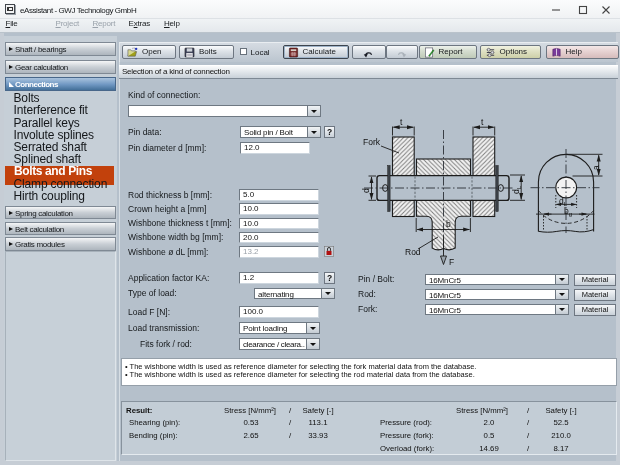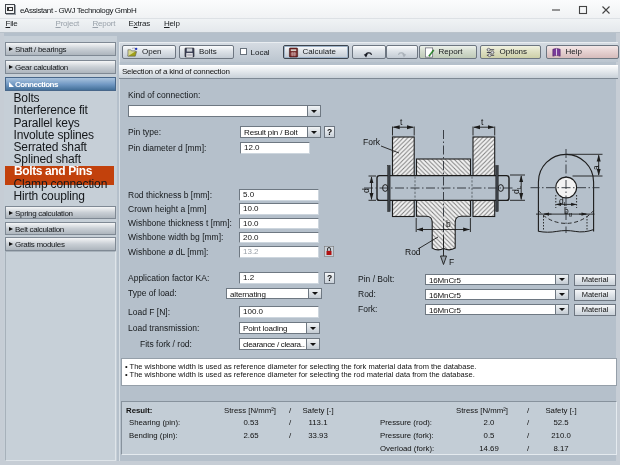--- a/index.html
+++ b/index.html
@@ -162,23 +162,23 @@
       <path d="M2 2.5Q6 .5 10 2.5V10Q6 8 2 10z" fill="#7a3a9a" stroke="#431b59" stroke-width=".6"></path>
       <path d="M6 1.8V9.2" stroke="#fff" stroke-width=".8"></path>
     </svg><span style="margin-left:19px;">Help</span></div>
 
 <div class="abs" id="sechdr"><span style="margin-left:3px;">Selection of a kind of connection</span></div>
 
 <div class="abs flabel" style="left:128px;top:90px;">Kind of connection:</div>
 <div class="abs combo" style="left:127.5px;top:105px;width:193.5px;height:11.5px;">
     <span class="arr"></span>
   </div>
-<div class="abs flabel" style="left:128px;top:126.5px;">Pin type:</div>
+<div class="abs flabel" style="left:128px;top:126.5px;">Pin data:</div>
 <div class="abs combo" style="left:240px;top:126px;width:81px;height:11.5px;">
-    <span class="txt">Result pin / Bolt</span>
+    <span class="txt">Solid pin / Bolt</span>
     <span class="arr"></span>
   </div>
 <div class="abs sqbtn" style="left:324px;top:126px;width:11px;height:11.5px;line-height:10.5px;">?</div>
 <div class="abs flabel" style="left:128px;top:142.8px;">Pin diameter d [mm]:</div>
 <div class="abs finput" style="left:240px;top:142.3px;width:70px;height:11.5px;">12.0</div>
 <div class="abs flabel" style="left:128px;top:189.8px;">Rod thickness b [mm]:</div>
 <div class="abs finput" style="left:239px;top:189.3px;width:80px;height:11.5px;">5.0</div>
 <div class="abs flabel" style="left:128px;top:203.8px;">Crown height a [mm]</div>
 <div class="abs finput" style="left:239px;top:203.3px;width:80px;height:11.5px;">10.0</div>
 <div class="abs flabel" style="left:128px;top:218.1px;">Wishbone thickness t [mm]:</div>
@@ -189,21 +189,21 @@
 <div class="abs finput fdis" style="left:239px;top:246.3px;width:80px;height:11.5px;">13.2</div>
 <svg class="abs" style="left:324px;top:246.3px;width:10px;height:11px;" viewBox="0 0 10 11">
     <rect x="0.3" y="0.3" width="9.4" height="10.4" fill="#c9d1d9" stroke="#777" stroke-width=".6"></rect>
     <rect x="2.5" y="4.8" width="5" height="4.2" fill="#b01010"></rect>
     <path d="M3.5 4.8V3a1.5 1.5 0 013 0v1.8" fill="none" stroke="#333" stroke-width="1"></path>
   </svg>
 <div class="abs flabel" style="left:128px;top:272.5px;">Application factor KA:</div>
 <div class="abs finput" style="left:239px;top:272px;width:80px;height:11.5px;">1.2</div>
 <div class="abs sqbtn" style="left:324px;top:272px;width:11px;height:11.5px;line-height:10.5px;">?</div>
 <div class="abs flabel" style="left:128px;top:288.3px;">Type of load:</div>
-<div class="abs combo" style="left:226px;top:287.8px;width:96px;height:11.5px;">
+<div class="abs combo" style="left:254px;top:287.8px;width:81px;height:11.5px;">
     <span class="txt">alternating</span>
     <span class="arr"></span>
   </div>
 <div class="abs flabel" style="left:128px;top:306.8px;">Load F [N]:</div>
 <div class="abs finput" style="left:239px;top:306.3px;width:80px;height:11.5px;">100.0</div>
 <div class="abs flabel" style="left:128px;top:322.8px;">Load transmission:</div>
 <div class="abs combo" style="left:239px;top:322.3px;width:81px;height:11.5px;">
     <span class="txt">Point loading</span>
     <span class="arr"></span>
   </div>

